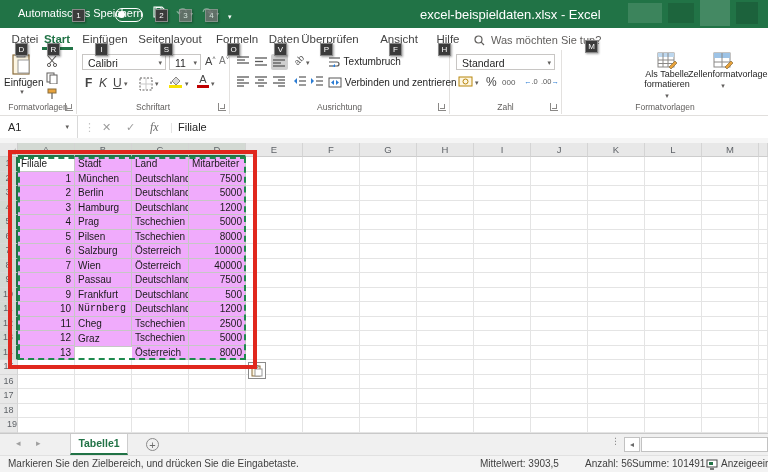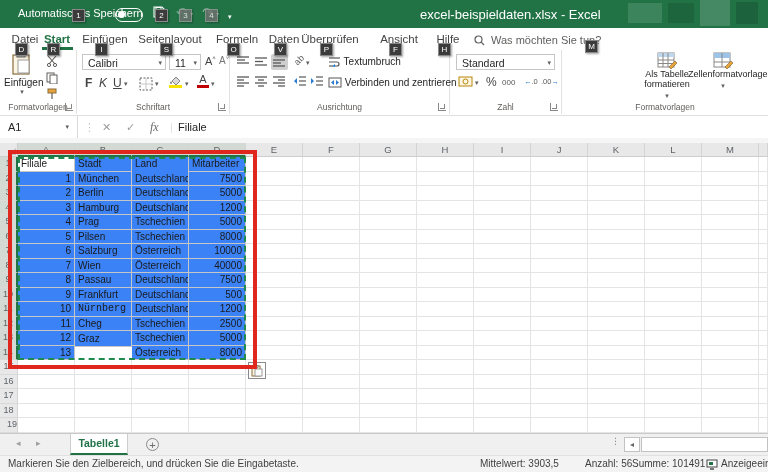--- a/index.html
+++ b/index.html
@@ -56,21 +56,21 @@
         font-size:9.5px;line-height:14px;text-align:center;color:#5f6368;box-sizing:border-box;}
   .colh.sel{background:#d3d9d3;border-bottom:2px solid #217346;}
   .corner{position:absolute;left:0;top:0;width:18px;height:14px;background:#e8e8e8;border-right:1px solid #cdcdcd;border-bottom:1px solid #cdcdcd;box-sizing:border-box;}
   .corner:after{content:"";position:absolute;right:1px;bottom:1px;border-left:7px solid transparent;border-bottom:7px solid #bdbdbd;}
   .gridbody{position:absolute;left:0;top:14px;width:768px;height:276px;}
   .rowh{position:absolute;left:0;width:18px;background:#e8e8e8;border-right:1px solid #d4d4d4;border-bottom:1px solid #d9d9d9;
         font-size:9px;text-align:center;color:#5f6368;box-sizing:border-box;}
   .rowh.sel{background:#d3d9d3;border-right:2px solid #217346;}
   .cell{position:absolute;background:#fff;border-right:1px solid #e4e4e4;border-bottom:1px solid #e4e4e4;
         font-size:10px;color:#1a1a1a;box-sizing:border-box;padding:0 3px;white-space:nowrap;overflow:hidden;}
-  .cell.selc{background:#3b82f6;border-color:#c6c6c6;}
+  .cell.selc{background:#f0abfc;border-color:#c6c6c6;}
   .cell.activec{background:#fff;}
   .cell.num{text-align:right;}
   .ants{position:absolute;border:2px dashed #1e8a4d;box-sizing:border-box;z-index:5;pointer-events:none;}
   .redbox{position:absolute;border:4px solid #e0271d;box-sizing:border-box;z-index:10;pointer-events:none;}
   .pastebtn{position:absolute;left:248px;top:219px;width:18px;height:17px;background:#fff;border:1px solid #8a8a8a;z-index:6;box-sizing:border-box;}
   
   .tabbar{position:absolute;left:0;top:433px;width:768px;height:22px;background:#f0f0f0;border-top:1px solid #c9c9c9;box-sizing:border-box;}
   .navarr{position:absolute;top:4px;font-size:9px;color:#9f9f9f;}
   .sheettab{position:absolute;left:70px;top:0;width:58px;height:21px;background:#fff;border-left:1px solid #cdcdcd;border-right:1px solid #cdcdcd;
             border-bottom:2px solid #217346;box-sizing:border-box;text-align:center;font-size:10.5px;line-height:19px;font-weight:bold;color:#217346;}

